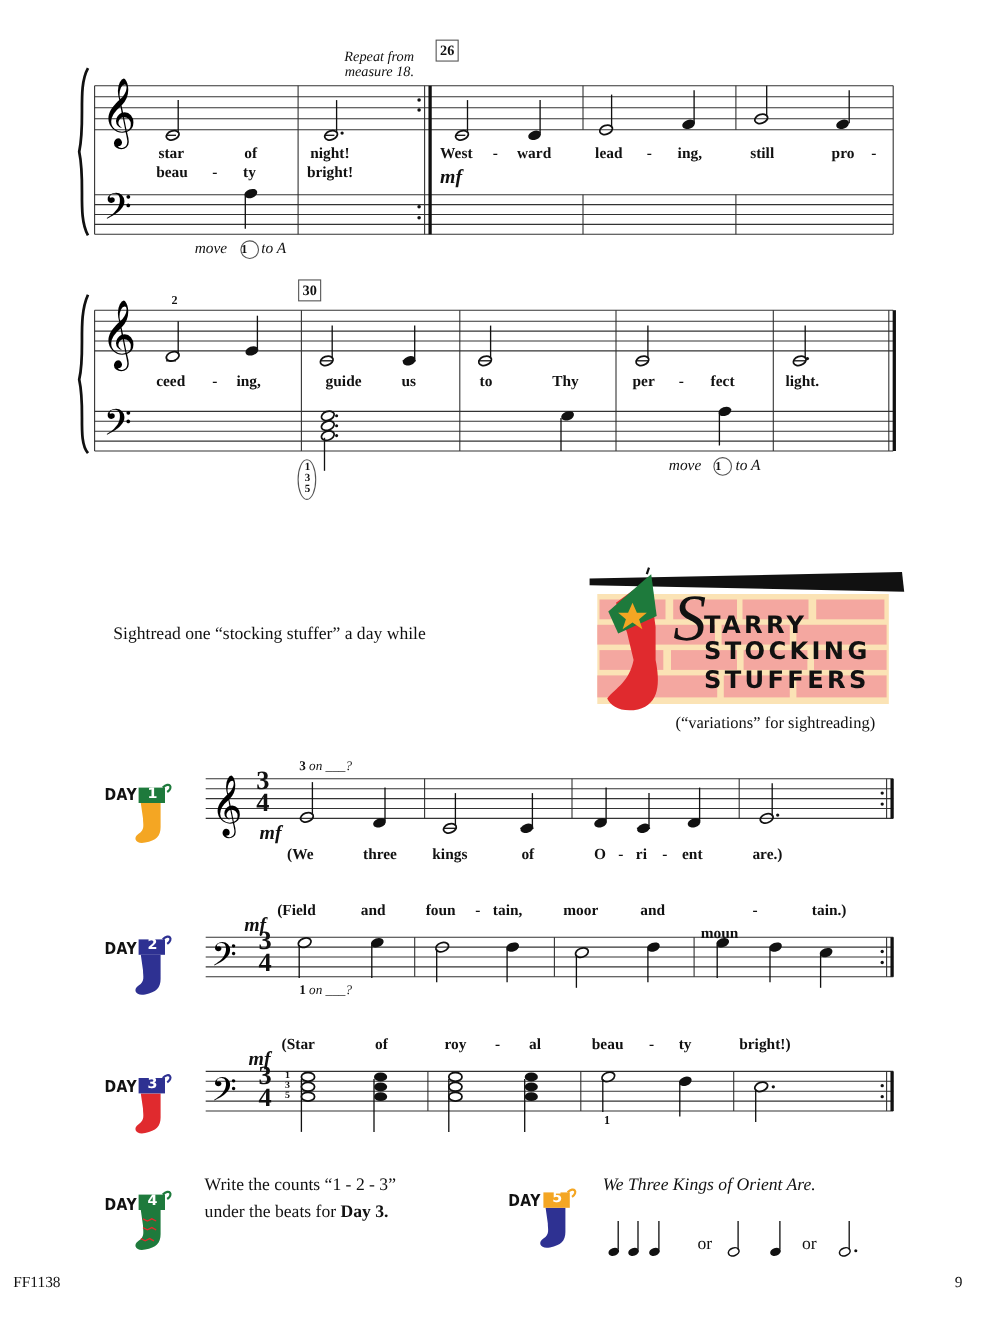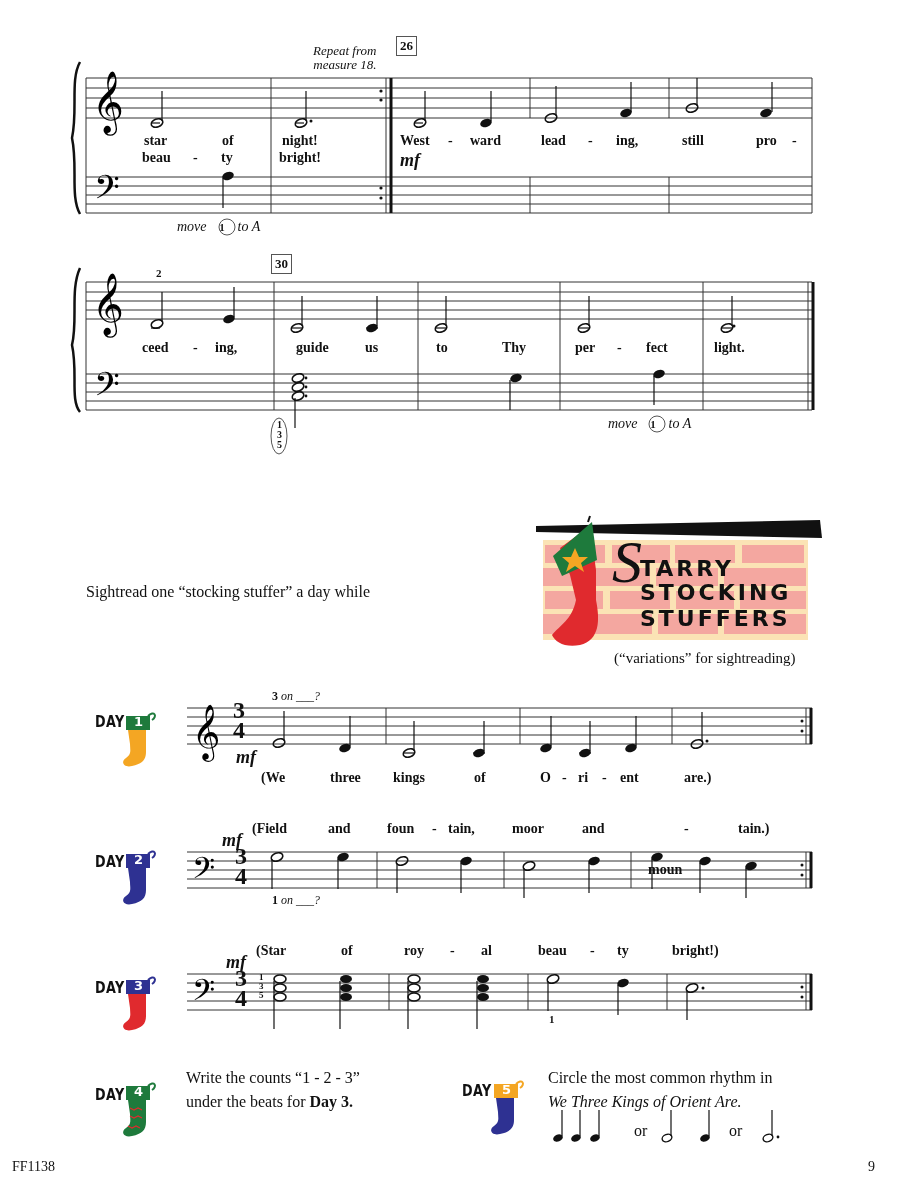--- a/index.html
+++ b/index.html
@@ -240,21 +240,21 @@
     <polygon points="575,548 579,557 588,557 581,563 584,572 575,566 566,572 569,563 562,557 571,557" fill="#f4a623"></polygon>
     <line x1="588" y1="522" x2="590" y2="516" stroke="#111" stroke-width="2"></line>
   </svg>
   <div class="abs" style="left:612px;top:532px;font-size:60px;font-family:'Liberation Serif',serif;font-style:italic;line-height:60px;">S</div>
   <div class="abs title-word" style="left:640px;top:556px;font-size:22px;">TARRY</div>
   <div class="abs title-word" style="left:640px;top:580px;font-size:22px;">STOCKING</div>
   <div class="abs title-word" style="left:640px;top:606px;font-size:22px;">STUFFERS</div>
   <div class="abs" style="left:614px;top:650px;font-size:15px;">(“variations” for sightreading)</div>
 </div>
 
-<div class="abs body-text" style="left:86px;top:565px;margin-top:15px;">
+<div class="abs body-text" style="left:103px;top:565px;">
   <div>Sightread one “stocking stuffer” a day while</div>
 </div>
 
 <svg width="900" height="1200">
 
   <g stroke="#333" stroke-width="1">
     <line x1="187" y1="708" x2="812" y2="708"></line>
       <line x1="187" y1="717" x2="812" y2="717"></line>
     <line x1="187" y1="726" x2="812" y2="726"></line>
       <line x1="187" y1="735" x2="812" y2="735"></line>
@@ -415,21 +415,21 @@
   <div class="abs" style="left:272px;top:893px;font-size:12px;">
     <b>1</b> <i>on ___?</i>
   </div>
   <span class="lyric" style="left:252px;top:821px;">(Field</span>
   <span class="lyric" style="left:328px;top:821px;">and</span>
   <span class="lyric" style="left:387px;top:821px;">foun</span>
   <span class="lyric" style="left:432px;top:821px;">-</span>
   <span class="lyric" style="left:448px;top:821px;">tain,</span>
   <span class="lyric" style="left:512px;top:821px;">moor</span>
   <span class="lyric" style="left:582px;top:821px;">and</span>
-  <span class="lyric" style="left:637px;top:862px;margin-left:11px;">moun</span>
+  <span class="lyric" style="left:637px;top:842px;">moun</span>
   <span class="lyric" style="left:684px;top:821px;">-</span>
   <span class="lyric" style="left:738px;top:821px;">tain.)</span>
 </div>
 
 <div>
   <div class="abs" style="left:235px;top:968px;font-weight:bold;font-size:24px;line-height:20px;">
     <div>3</div>
       <div>4</div>
   </div>
   <span class="lyric ital" style="left:226px;top:952px;font-size:18px;">mf</span>
@@ -493,21 +493,20 @@
   <span class="day-label" style="left:462px;top:1082px;">DAY</span>
   <span class="abs" style="left:502px;top:1082px;color:#fff;font-weight:bold;font-size:13px;font-family:'DejaVu Sans',sans-serif;">5</span>
 </div>
 
 <div class="abs body-text" style="left:186px;top:1066px;">
   <div>Write the counts “1 - 2 - 3”</div>
   <div><span>under the beats for </span><b>Day 3.</b></div>
 </div>
 
 <div class="abs body-text" style="left:548px;top:1066px;">
-  <div>Circle the most common rhythm in</div>
   <div class="ital">We Three Kings of Orient Are.</div>
 </div>
 <svg width="900" height="1200">
   <g fill="#111">
     <ellipse cx="558" cy="1138" rx="5" ry="3.5" transform="rotate(-20 558 1138)"></ellipse>
     <ellipse cx="576" cy="1138" rx="5" ry="3.5" transform="rotate(-20 576 1138)"></ellipse>
     <ellipse cx="595" cy="1138" rx="5" ry="3.5" transform="rotate(-20 595 1138)"></ellipse>
     <ellipse cx="705" cy="1138" rx="5" ry="3.5" transform="rotate(-20 705 1138)"></ellipse>
     <circle cx="778" cy="1137" r="1.4"></circle>
   </g>

